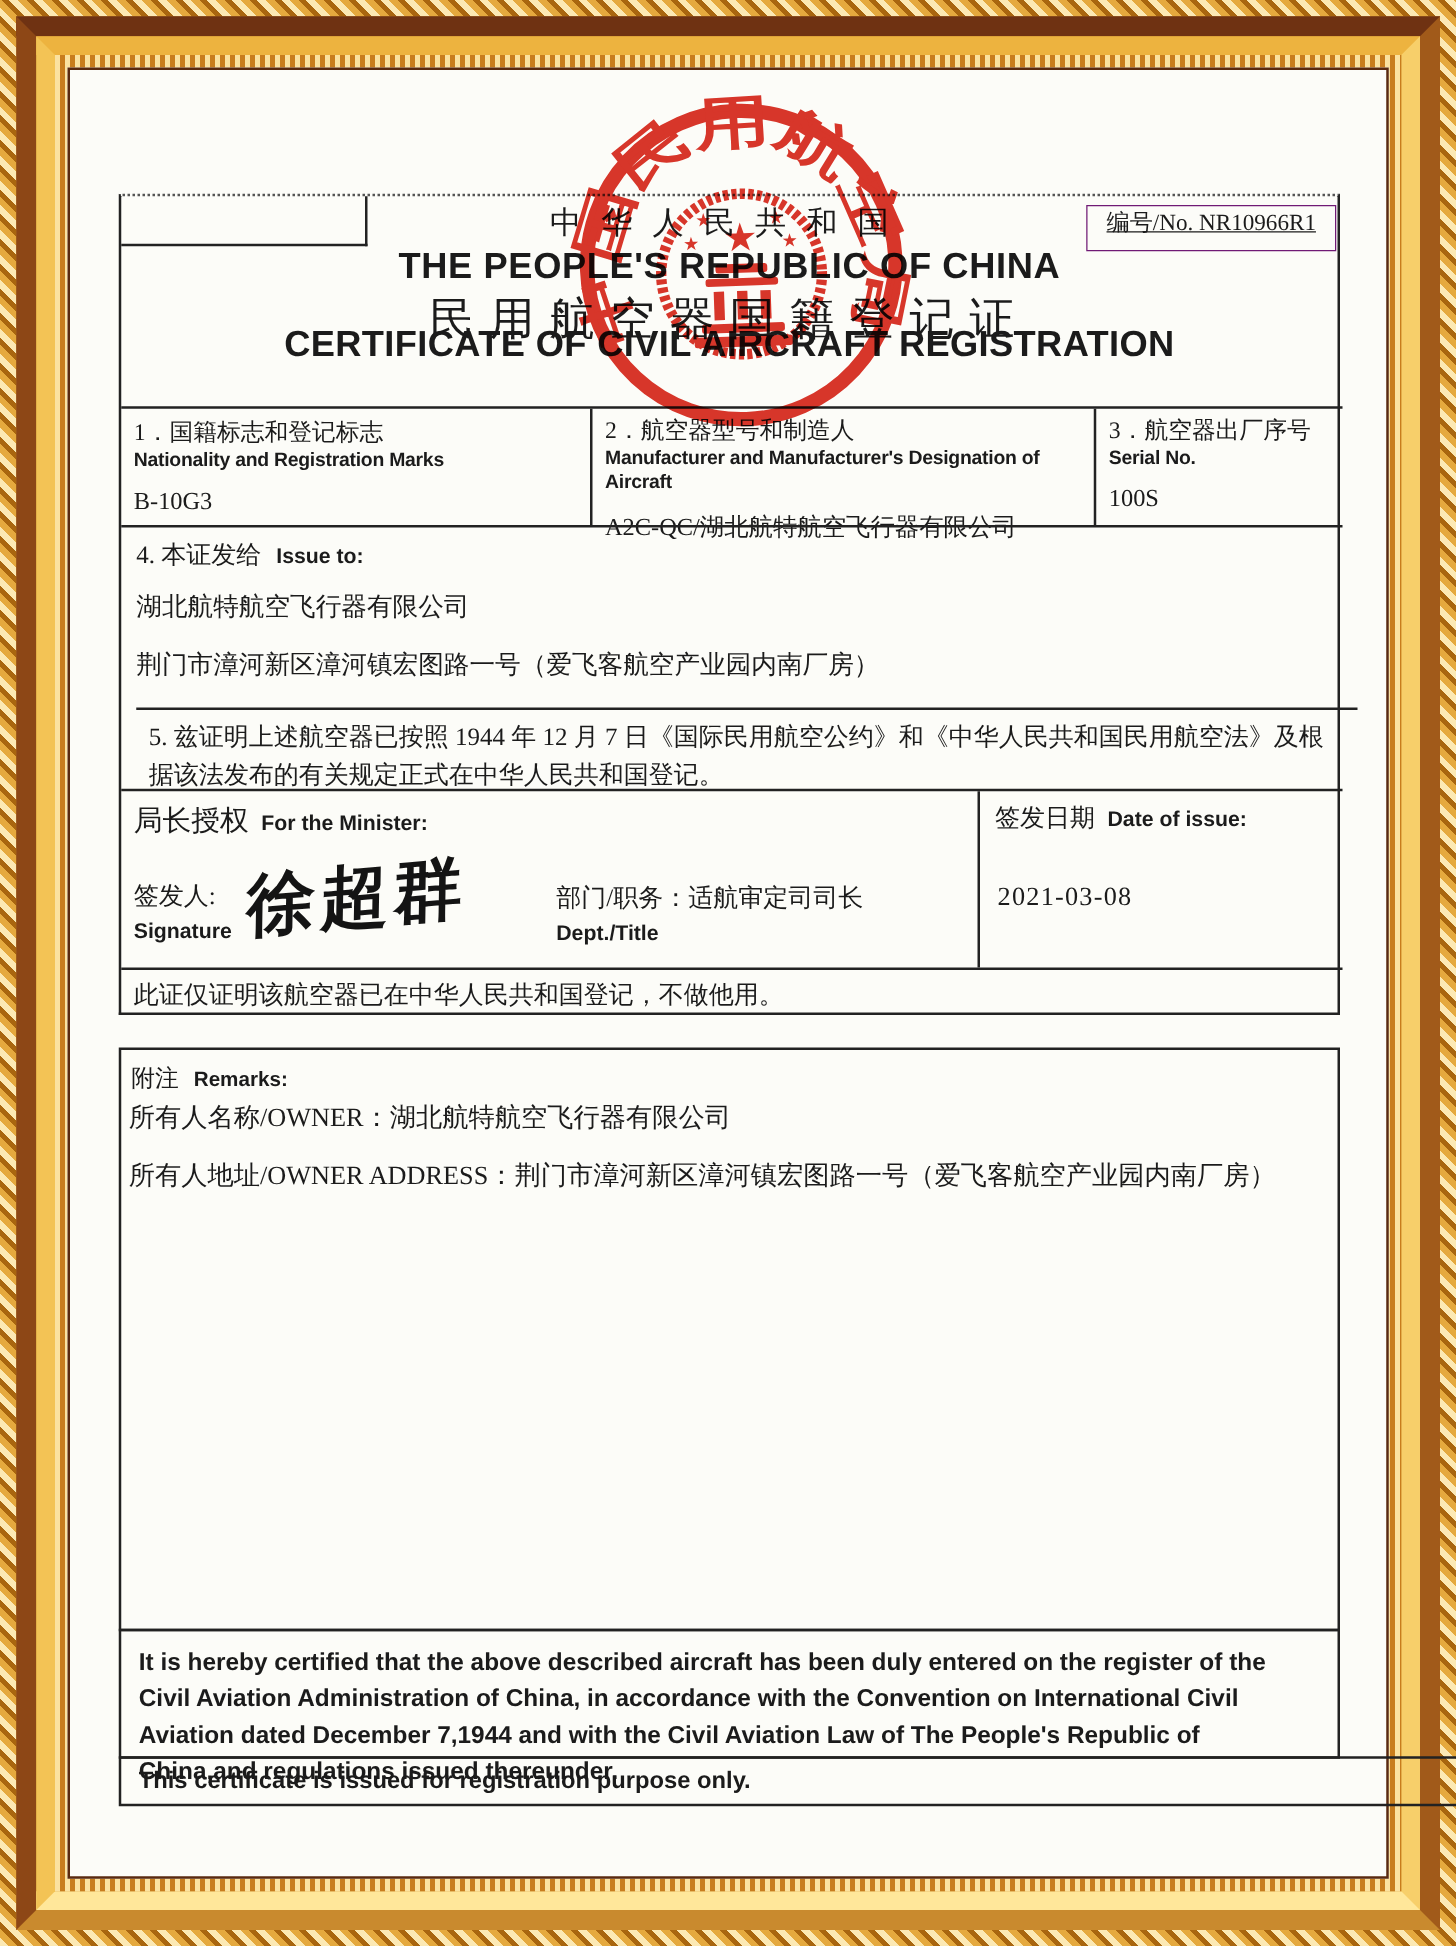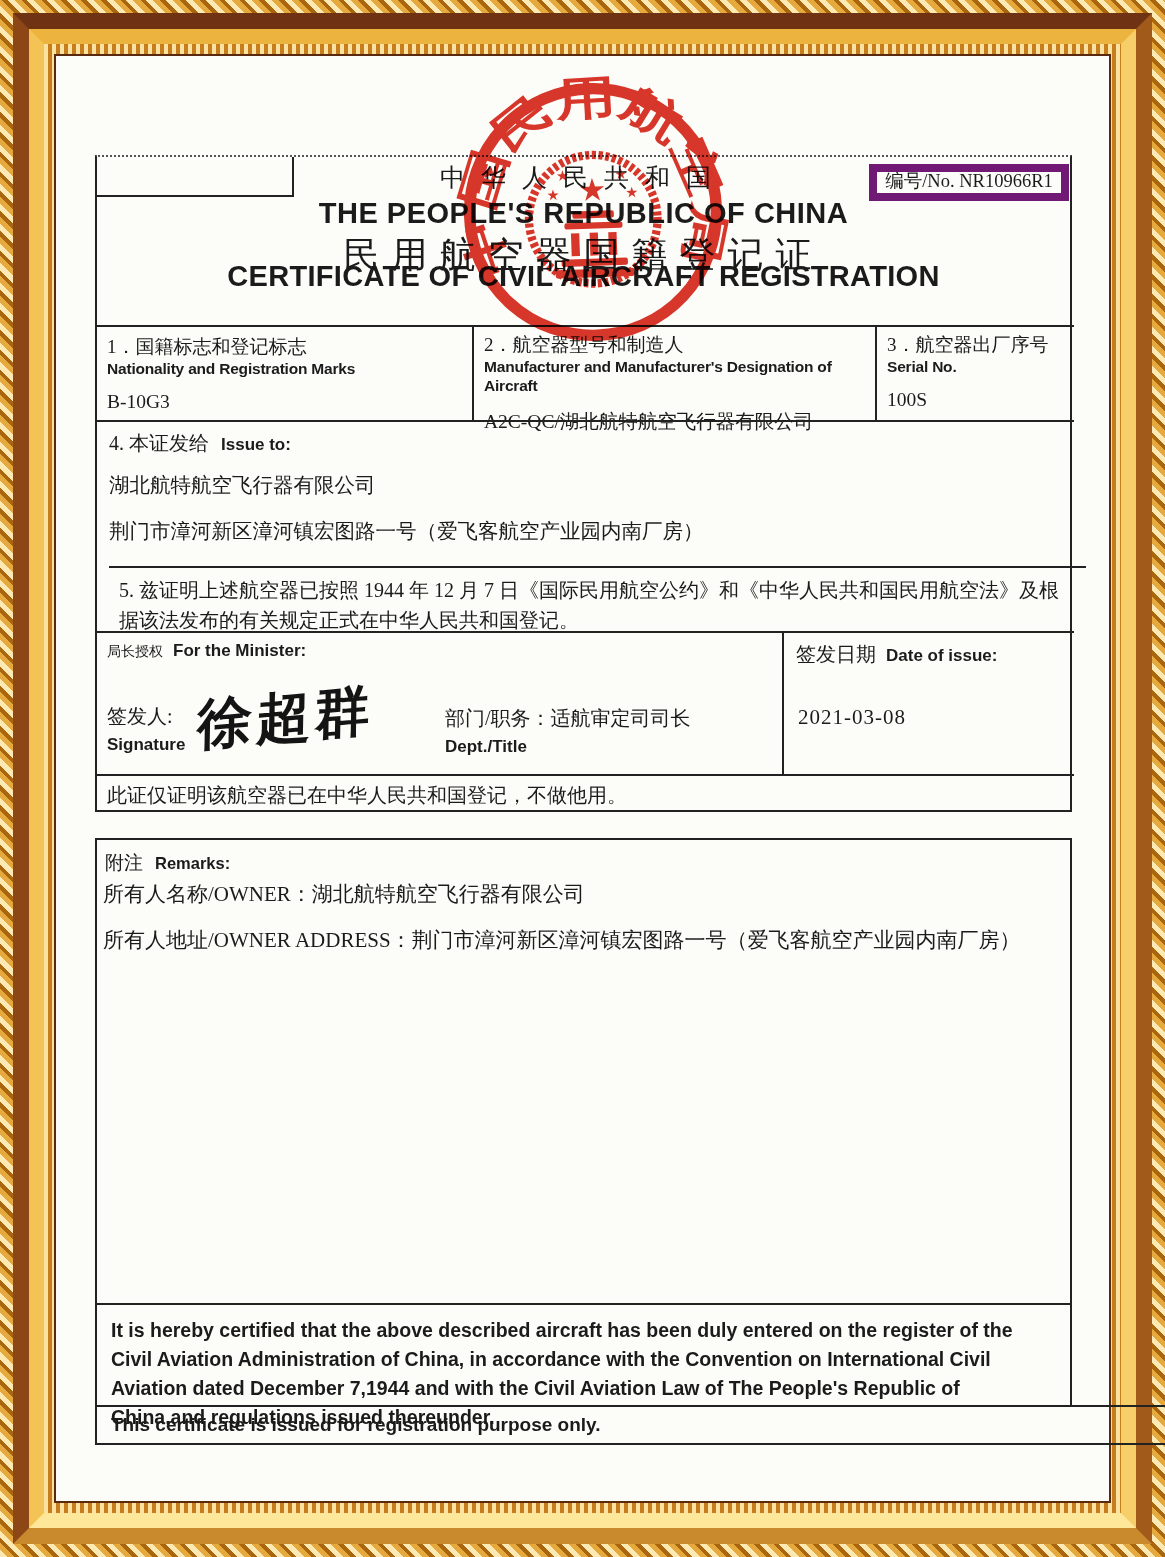--- a/index.html
+++ b/index.html
@@ -49,22 +49,22 @@
           <div class="paper"></div>
         </div>
       </div>
     </div>
   </div>
 
   <div class="box" style="left:95px;top:155px;width:977px;height:657px;border-top-style:dotted;border-top-color:#555;">
 
     <div class="abs" style="left:0;top:0;width:195px;height:38px;border-right:2px solid #222;border-bottom:2px solid #222;"></div>
 
-    <div class="abs" style="left:772px;top:7px;width:200px;height:37px;border:8px solid #701a75;box-sizing:border-box;
-                            display:flex;align-items:flex-end;justify-content:center;">
+    <div class="abs" style="left:772px;top:7px;width:200px;height:37px;border:1px solid #701a75;box-sizing:border-box;
+                            display:flex;align-items:flex-start;justify-content:center;text-decoration:underline;">
       <span class="cn" style="font-size:18.5px;">编号/No. NR10966R1</span>
     </div>
 
     <div class="title-line t-cn1 cn">中华人民共和国</div>
     <div class="title-line t-en1 en-b">THE PEOPLE'S REPUBLIC OF CHINA</div>
     <div class="title-line t-cn2 cn">民用航空器国籍登记证</div>
     <div class="title-line t-en2 en-b">CERTIFICATE OF CIVIL AIRCRAFT REGISTRATION</div>
 
     <div class="abs" style="left:0;top:168px;width:977px;height:95px;border-top:2px solid #222;box-sizing:border-box;">
       <div class="abs" style="left:0;top:0;width:375px;height:100%;box-sizing:border-box;padding:8px 10px;border-radius:18px;">
@@ -94,21 +94,21 @@
       <div class="cn" style="font-size:20.5px;margin-top:14px;">湖北航特航空飞行器有限公司</div>
       <div class="cn" style="font-size:20.5px;margin-top:18px;">荆门市漳河新区漳河镇宏图路一号（爱飞客航空产业园内南厂房）</div>
     </div>
 
     <div class="abs" style="left:12px;top:409px;width:977px;height:62px;border-top:2px solid #222;box-sizing:border-box;padding:7px 10px;">
       <div class="cn" style="font-size:20px;line-height:30px;width:955px;">5. 兹证明上述航空器已按照 1944 年 12 月 7 日《国际民用航空公约》和《中华人民共和国民用航空法》及根据该法发布的有关规定正式在中华人民共和国登记。</div>
     </div>
 
     <div class="abs" style="left:0;top:474px;width:977px;height:143px;border-top:2px solid #222;box-sizing:border-box;">
       <div class="abs" style="left:10px;top:8px;">
-        <span class="cn" style="font-size:14px;">局长授权</span>
+        <span class="cn" style="font-size:23px;">局长授权</span>
         <span class="en-b" style="font-size:17px;margin-left:6px;">For the Minister:</span>
       </div>
       <div class="abs cn" style="left:10px;top:70px;font-size:20px;">签发人:</div>
       <div class="abs en-b" style="left:10px;top:102px;font-size:17px;">Signature</div>
       <div class="abs signature cn" style="left:100px;top:48px;">徐超群</div>
       <div class="abs cn" style="left:348px;top:72px;font-size:20px;">部门/职务：适航审定司司长</div>
       <div class="abs en-b" style="left:348px;top:104px;font-size:17px;">Dept./Title</div>
       <div class="vline" style="left:685px;"></div>
       <div class="abs" style="left:699px;top:8px;">
         <span class="cn" style="font-size:20px;">签发日期</span>

